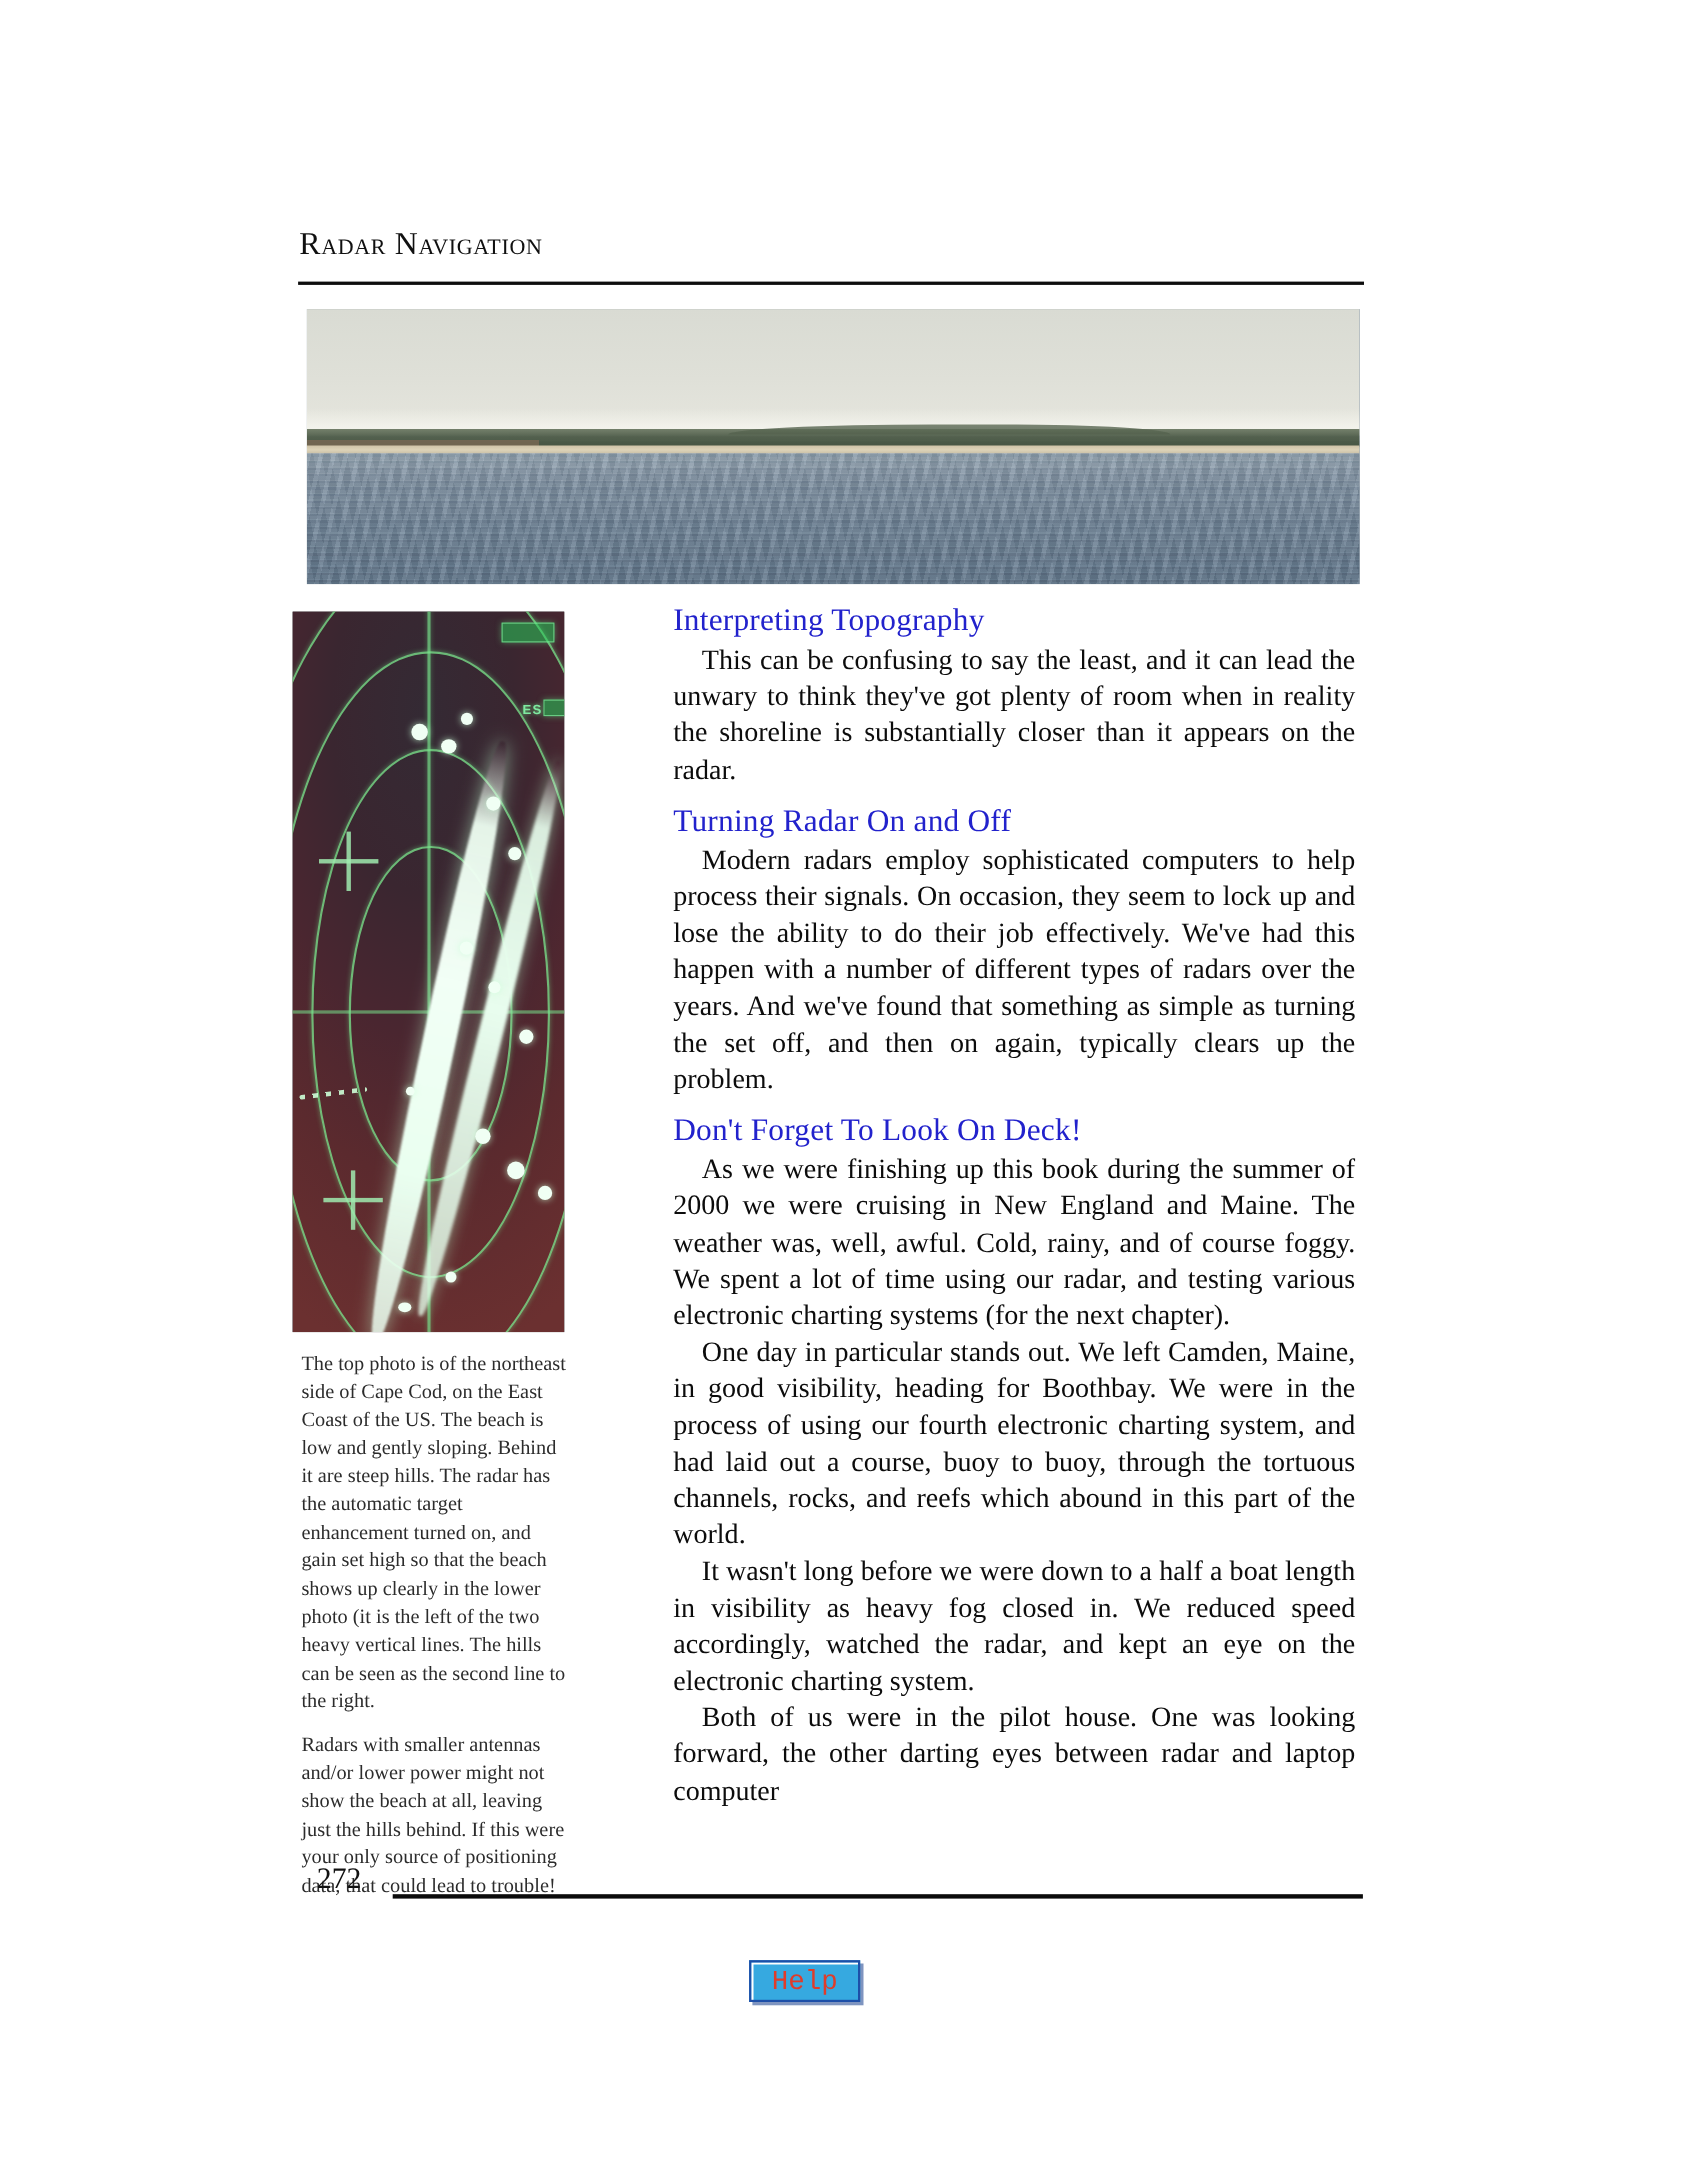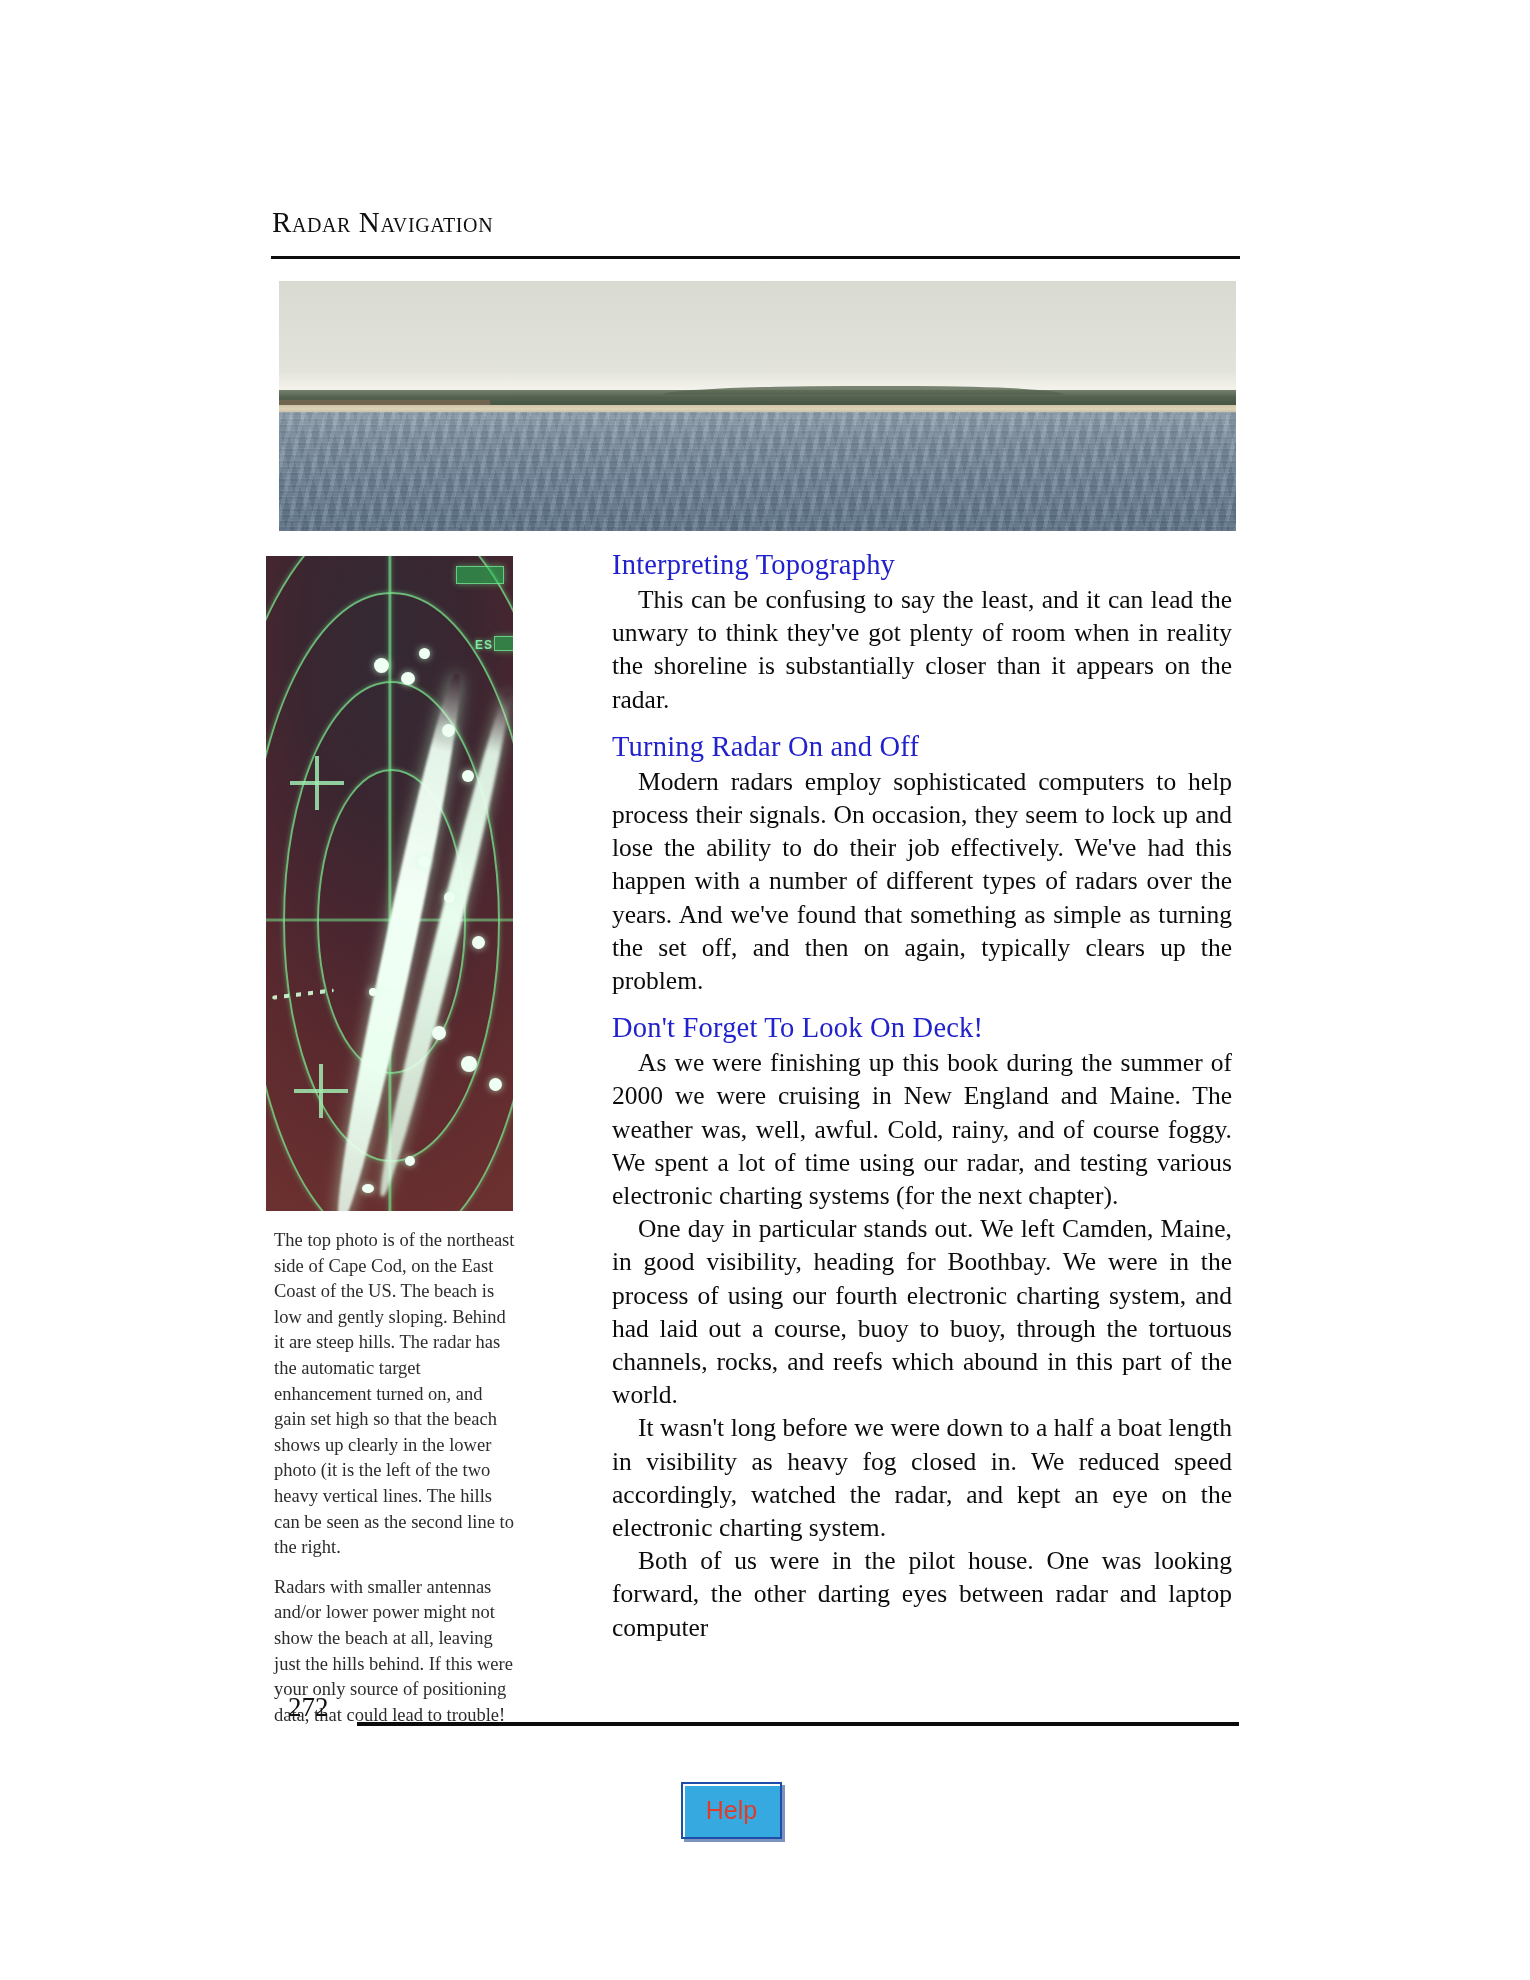--- a/index.html
+++ b/index.html
@@ -262,26 +262,26 @@
     height: 4px;
     background: #0b0b0b;
   }
 
   
   .help-btn {
     position: absolute;
     left: 681px;
     top: 1782px;
     width: 101px;
-    height: 57px;
+    height: 38px;
     background: #36a9e0;
     border: 2px solid #1d4fa8;
     box-shadow: inset 2px 2px 0 #ffffff, 3px 3px 0 rgba(20,60,140,0.55);
     color: #e03c2a;
-    font-family: Liberation Sans, sans-serif;
+    font-family: Liberation Mono, monospace;
     font-size: 25px;
     display: flex;
     align-items: center;
     justify-content: center;
     cursor: pointer;
     box-sizing: border-box;
   }
 </style>
 </head>
 <body>

